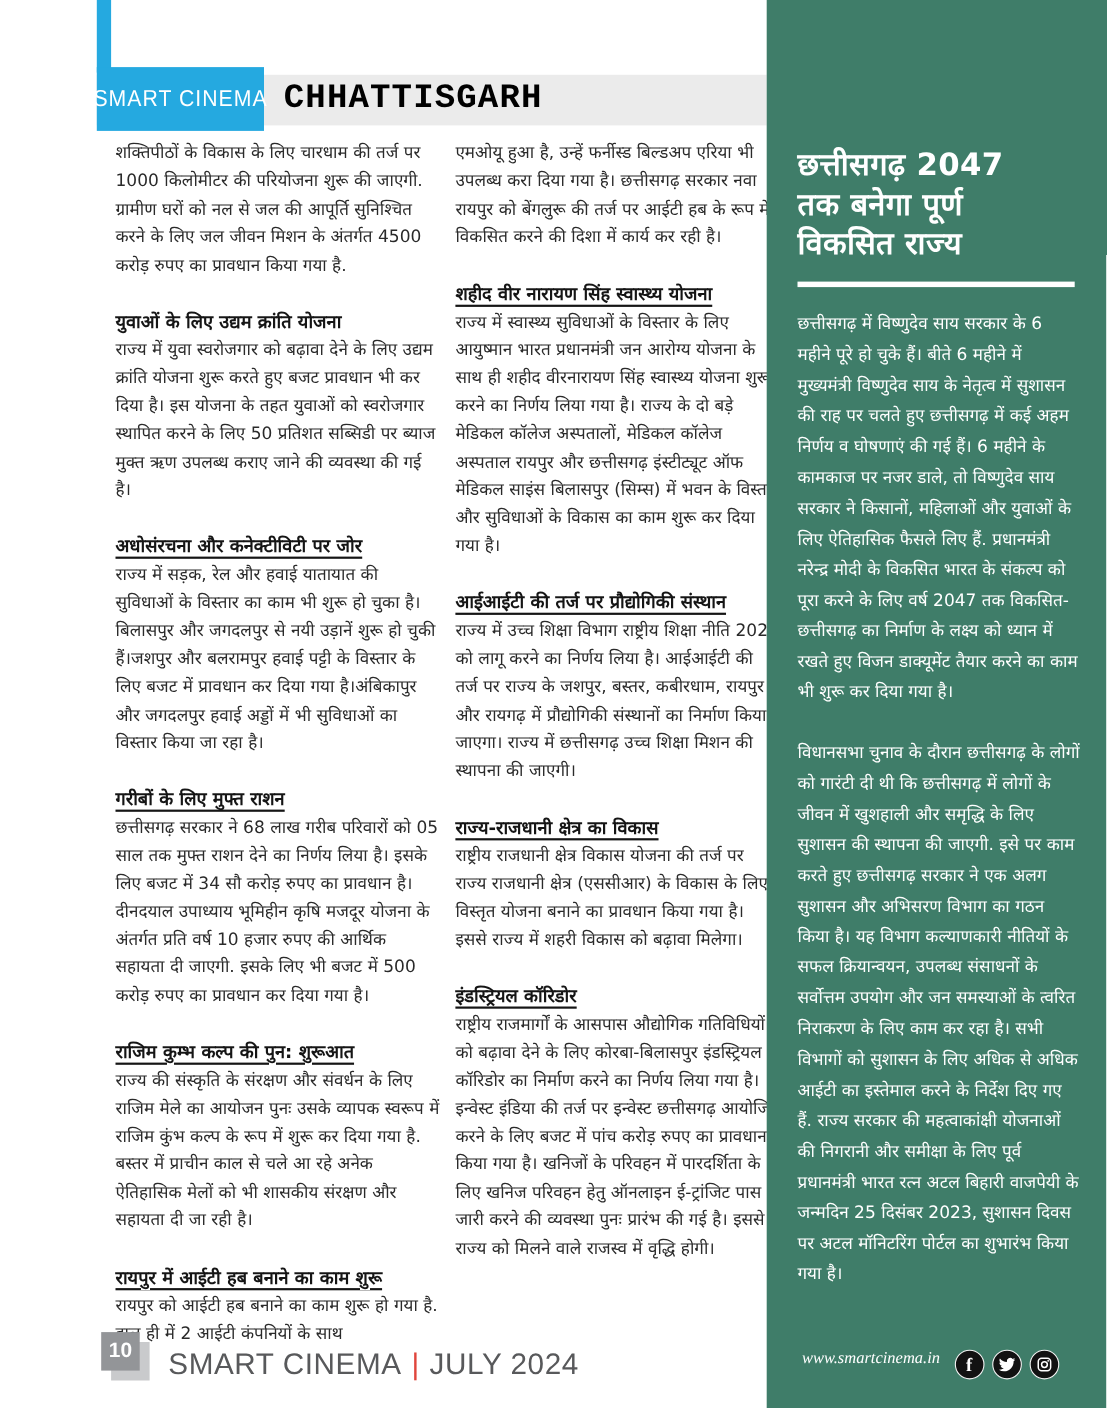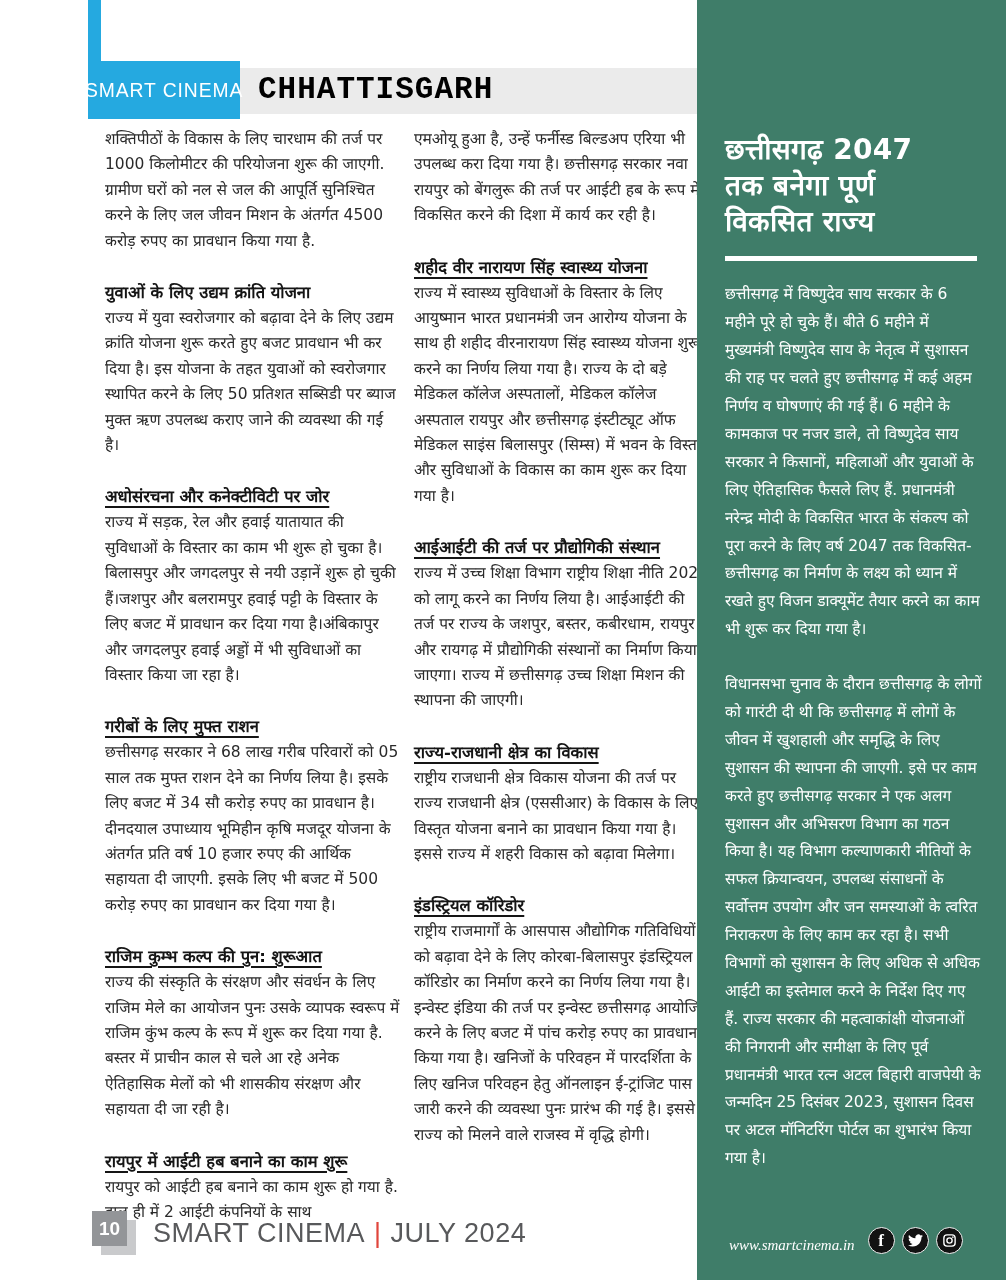--- a/index.html
+++ b/index.html
@@ -30,31 +30,31 @@
   
   .sidebar { position:absolute; right:0; top:0; width:309px; height:1280px; background:#3F7D69;
              padding:132px 24px 0 28px; }
   .sidebar h2 { color:#ffffff; font-size:28px; font-weight:bold; 
                 line-height:1.28; white-space:pre-line; letter-spacing:.3px; }
   .sidebar .rule { height:5px; background:#ffffff; width:252px; margin:17px 0 20px; }
   .sidebar p { color:#ffffff; font-size:15.5px; line-height:1.8; margin:0 0 27px; }
 
   
   .sidebar-footer { position:absolute; left:0; bottom:26px; width:296px; display:flex;
-                    align-items:flex-end; padding-left:32px; }
+                    align-items:flex-start; padding-left:32px; }
   .website { color:#ffffff; font-style:italic; font-size:15px; font-family:"Liberation Serif", serif; }
   .social { display:flex; gap:7px; margin-left:13px; }
   .icon-circle { width:27px; height:27px; border-radius:50%; background:#121212;
                  border:1.5px solid #f2f2f2; display:flex; align-items:center; justify-content:center;
                  color:#ffffff; cursor:pointer; }
   .icon-circle .fb-f { font-family:"Liberation Serif", serif; font-weight:bold; font-size:17px; line-height:1; }
   .icon-circle svg { display:block; }
 
   
-  .page-footer { position:absolute; left:92px; bottom:24px; display:flex; align-items:center; }
+  .page-footer { position:absolute; left:92px; bottom:24px; display:flex; align-items:flex-end; }
   .pagenum-wrap { position:relative; width:45px; height:45px; margin-right:16px; }
   .pagenum-back { position:absolute; left:9px; top:9px; width:35px; height:35px; background:#C9CACC; }
   .pagenum-front { position:absolute; left:0; top:0; width:35px; height:35px; background:#939598;
                    color:#ffffff; font-weight:bold; font-size:19px; display:flex; align-items:center;
                    justify-content:center; font-family:"Liberation Sans", sans-serif; }
   .footer-brand { display:flex; align-items:center; font-size:27px; color:#58595B;
                   letter-spacing:.5px; font-family:"Liberation Sans", sans-serif; }
   .footer-brand .sep { color:#E0453C; margin:0 9px; font-weight:300; }
 </style>
 </head>

